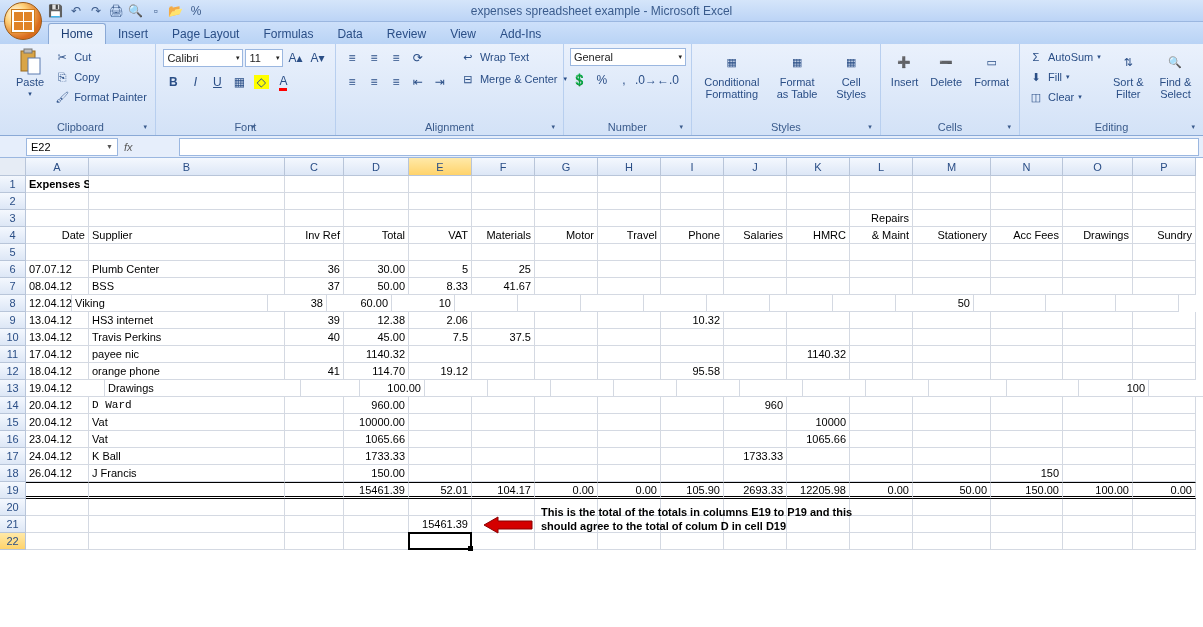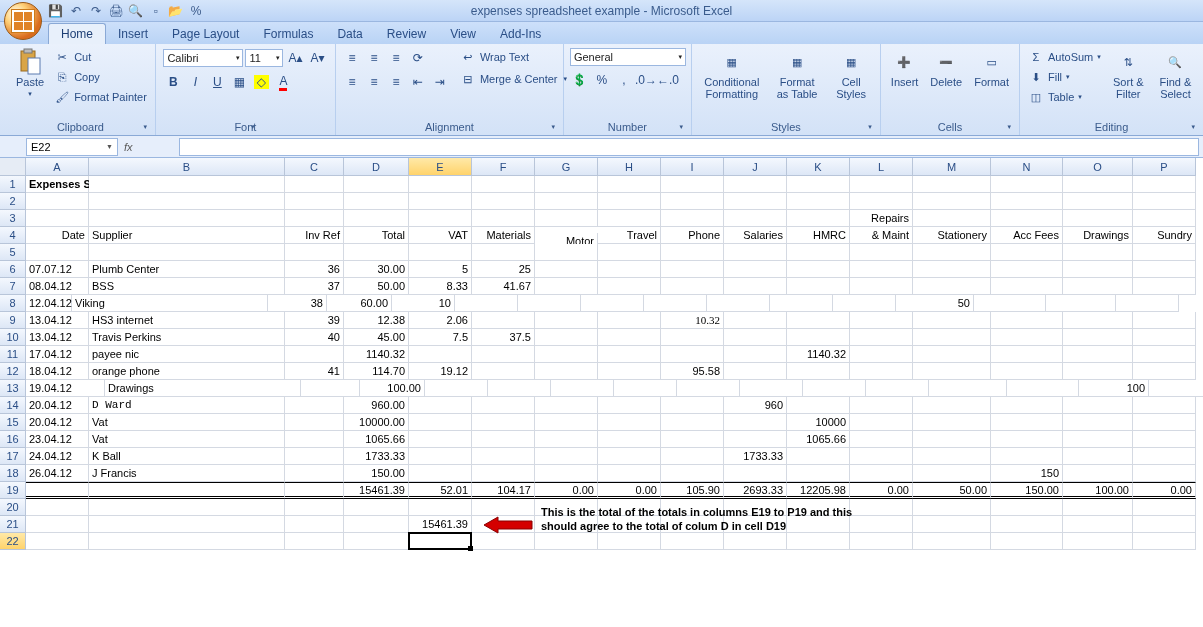--- a/index.html
+++ b/index.html
@@ -269,21 +269,21 @@
             <span>AutoSum</span>
             <span style="font-size:7px;">▾</span>
           </div>
         <div class="small-item">
             <div class="small-ico">⬇</div>
             <span>Fill</span>
             <span style="font-size:7px;">▾</span>
           </div>
         <div class="small-item">
             <div class="small-ico">◫</div>
-            <span>Table</span>
+            <span>Clear</span>
             <span style="font-size:7px;">▾</span>
           </div>
       </div>
       <div class="big-btn">
           <div class="ico">⇅</div>
           <span style="max-width:40px;">Sort &amp; Filter</span>
         </div>
       <div class="big-btn">
           <div class="ico">🔍</div>
           <span style="max-width:40px;">Find &amp; Select</span>
@@ -403,21 +403,21 @@
         <div class="cell" style="width: 70px;"></div>
         <div class="cell" style="width: 63px;"></div>
       </div>
       <div class="crow">
         <div class="cell r" style="width: 63px;">Date</div>
         <div class="cell" style="width: 196px;">Supplier</div>
         <div class="cell r" style="width: 59px;">Inv Ref</div>
         <div class="cell r" style="width: 65px;">Total</div>
         <div class="cell r" style="width: 63px;">VAT</div>
         <div class="cell r" style="width: 63px;">Materials</div>
-        <div class="cell r" style="width: 63px; margin-top: 6px;">Motor</div>
+        <div class="cell r" style="width: 63px;">Motor</div>
         <div class="cell r" style="width: 63px;">Travel</div>
         <div class="cell r" style="width: 63px;">Phone</div>
         <div class="cell r" style="width: 63px;">Salaries</div>
         <div class="cell r" style="width: 63px;">HMRC</div>
         <div class="cell r" style="width: 63px;">&amp; Maint</div>
         <div class="cell r" style="width: 78px;">Stationery</div>
         <div class="cell r" style="width: 72px;">Acc Fees</div>
         <div class="cell r" style="width: 70px;">Drawings</div>
         <div class="cell r" style="width: 63px;">Sundry</div>
       </div>
@@ -495,21 +495,21 @@
       </div>
       <div class="crow">
         <div class="cell" style="width: 63px;">13.04.12</div>
         <div class="cell" style="width: 196px;">HS3 internet</div>
         <div class="cell r" style="width: 59px;">39</div>
         <div class="cell r" style="width: 65px;">12.38</div>
         <div class="cell r" style="width: 63px;">2.06</div>
         <div class="cell" style="width: 63px;"></div>
         <div class="cell" style="width: 63px;"></div>
         <div class="cell" style="width: 63px;"></div>
-        <div class="cell r" style="width: 63px; font-family: Liberation Serif, serif;">10.32</div>
+        <div class="cell r" style="width: 63px;">10.32</div>
         <div class="cell" style="width: 63px;"></div>
         <div class="cell" style="width: 63px;"></div>
         <div class="cell" style="width: 63px;"></div>
         <div class="cell" style="width: 78px;"></div>
         <div class="cell" style="width: 72px;"></div>
         <div class="cell" style="width: 70px;"></div>
         <div class="cell" style="width: 63px;"></div>
       </div>
       <div class="crow">
         <div class="cell" style="width: 63px;">13.04.12</div>

